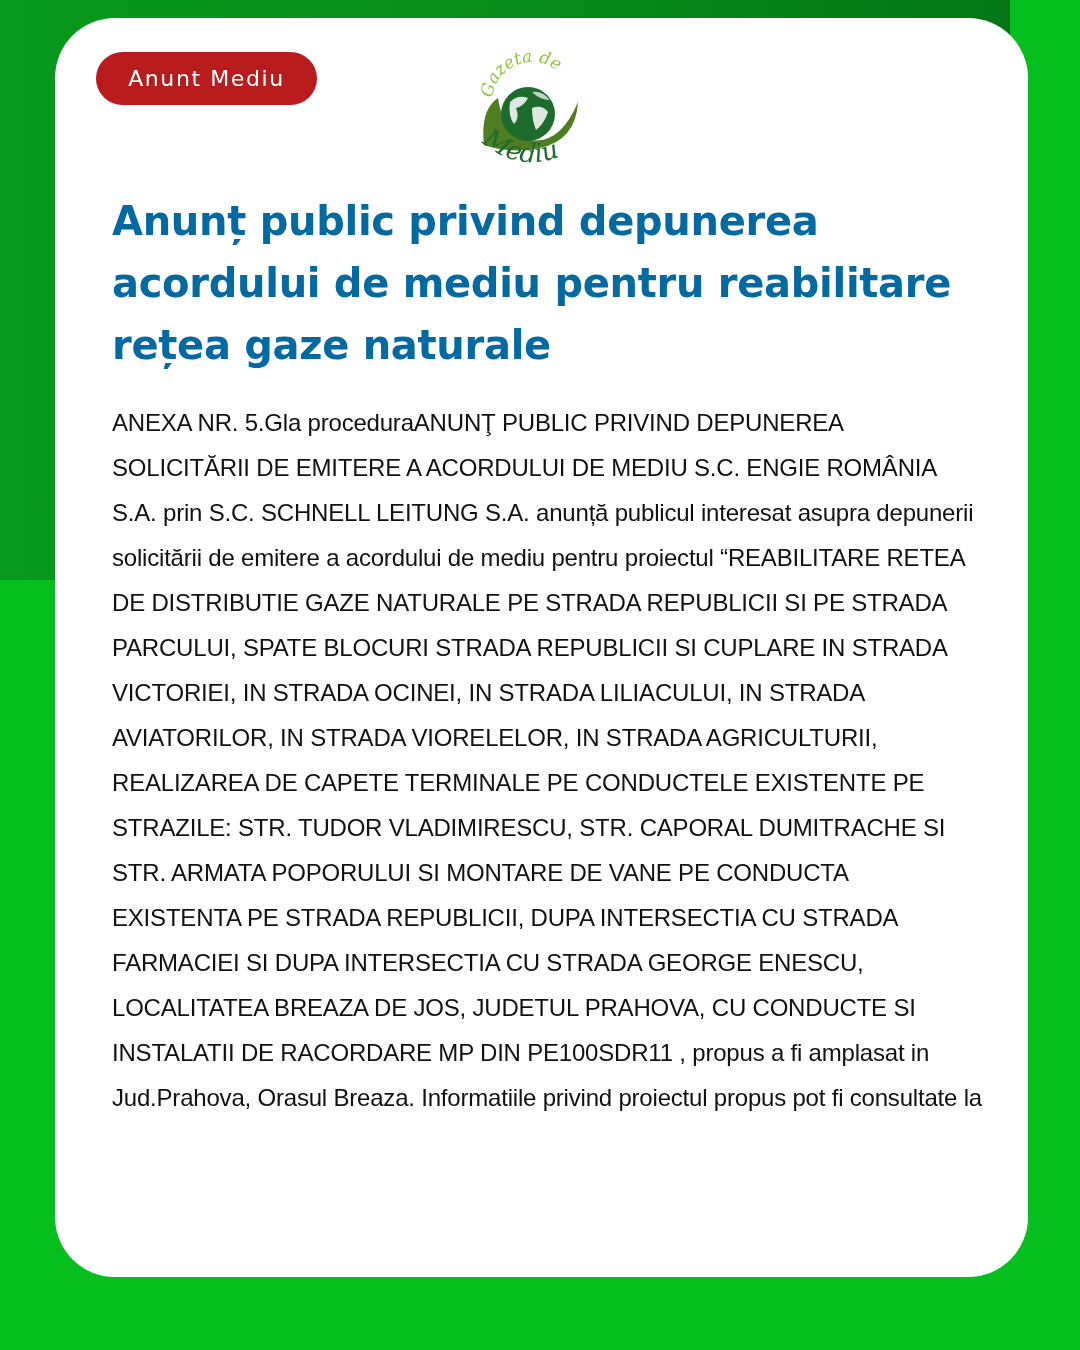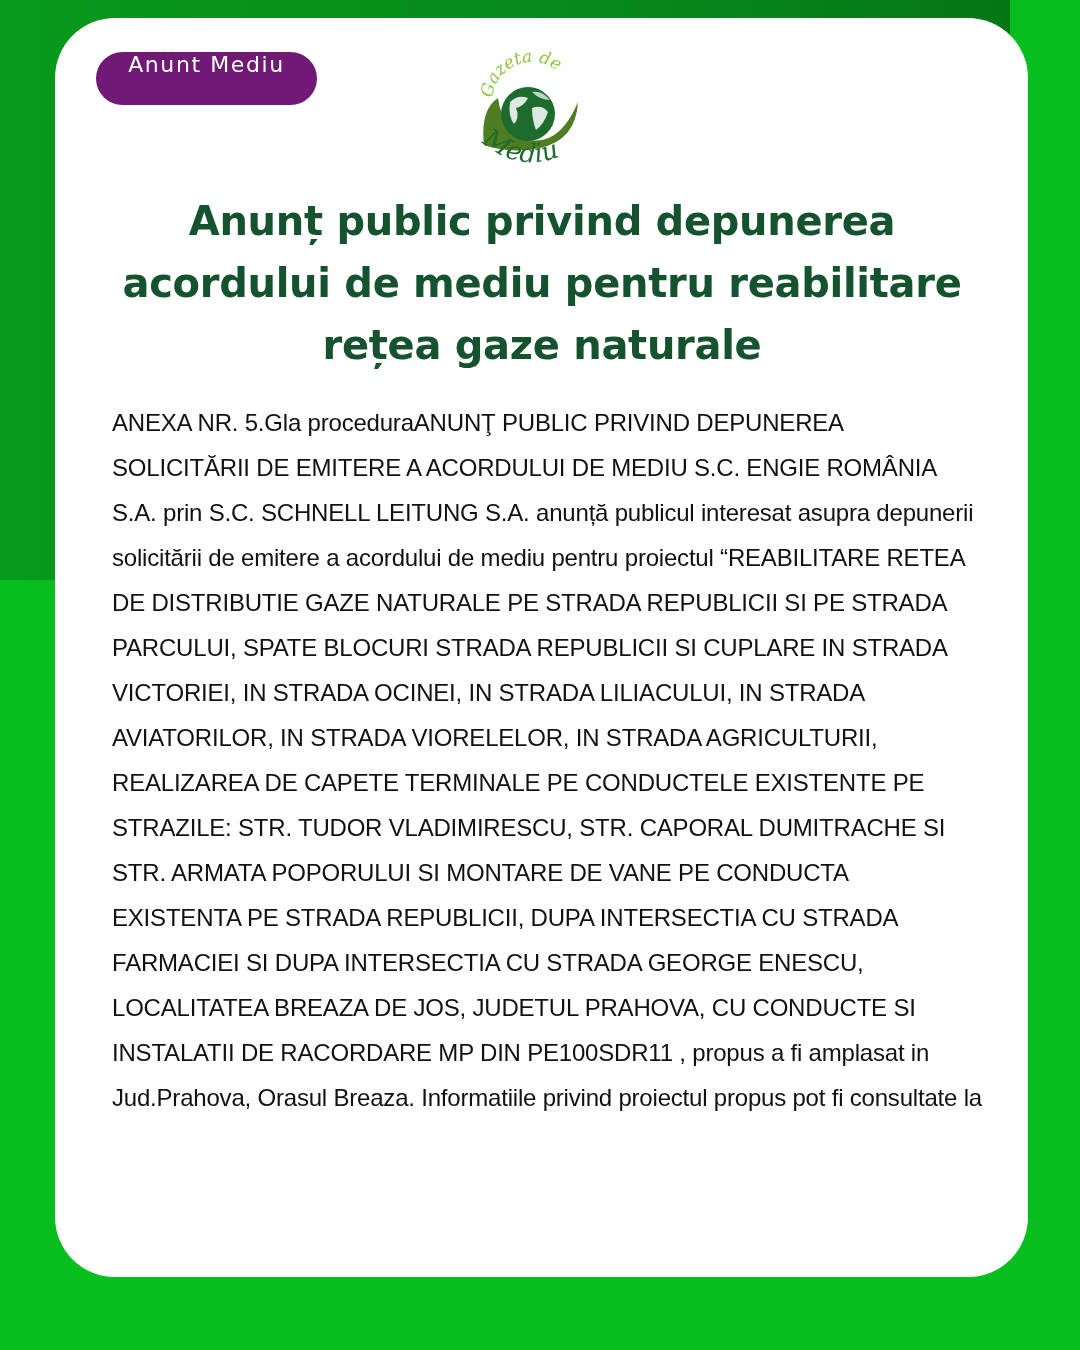--- a/index.html
+++ b/index.html
@@ -20,44 +20,43 @@
       left: 55px; top: 18px;
       width: 973px; height: 1259px;
       background: #FFFFFF;
       border-radius: 60px;
       overflow: hidden;
     }
     .badge {
       position: absolute;
       left: 41px; top: 34px;
       width: 221px; height: 53px;
-      background: #701a75;
+      background: #b91c1c;
       border-radius: 27px;
       color: #FFFFFF;
       font-family: "DejaVu Sans", sans-serif;
       font-size: 22px;
       letter-spacing: 1.6px;
-      display: flex; justify-content: center;
+      display: flex; align-items: center; justify-content: center;
     }
     .logo {
       position: absolute;
       left: 415px; top: 32px;
       width: 120px; height: 125px;
     }
     .title {
       position: absolute;
       left: 57px; top: 172px;
       width: 860px;
-      color: #14532d;
+      color: #0369a1;
       font-family: "DejaVu Sans", sans-serif;
       font-weight: bold;
       font-size: 40px;
       line-height: 62px;
       letter-spacing: -0.3px;
-      text-align: center;
     }
     .body-text {
       position: absolute;
       left: 57px; top: 382px;
       width: 870px;
       color: #111111;
       font-family: "Liberation Sans", sans-serif;
       font-size: 24px;
       line-height: 45px;
       letter-spacing: -0.2px;

